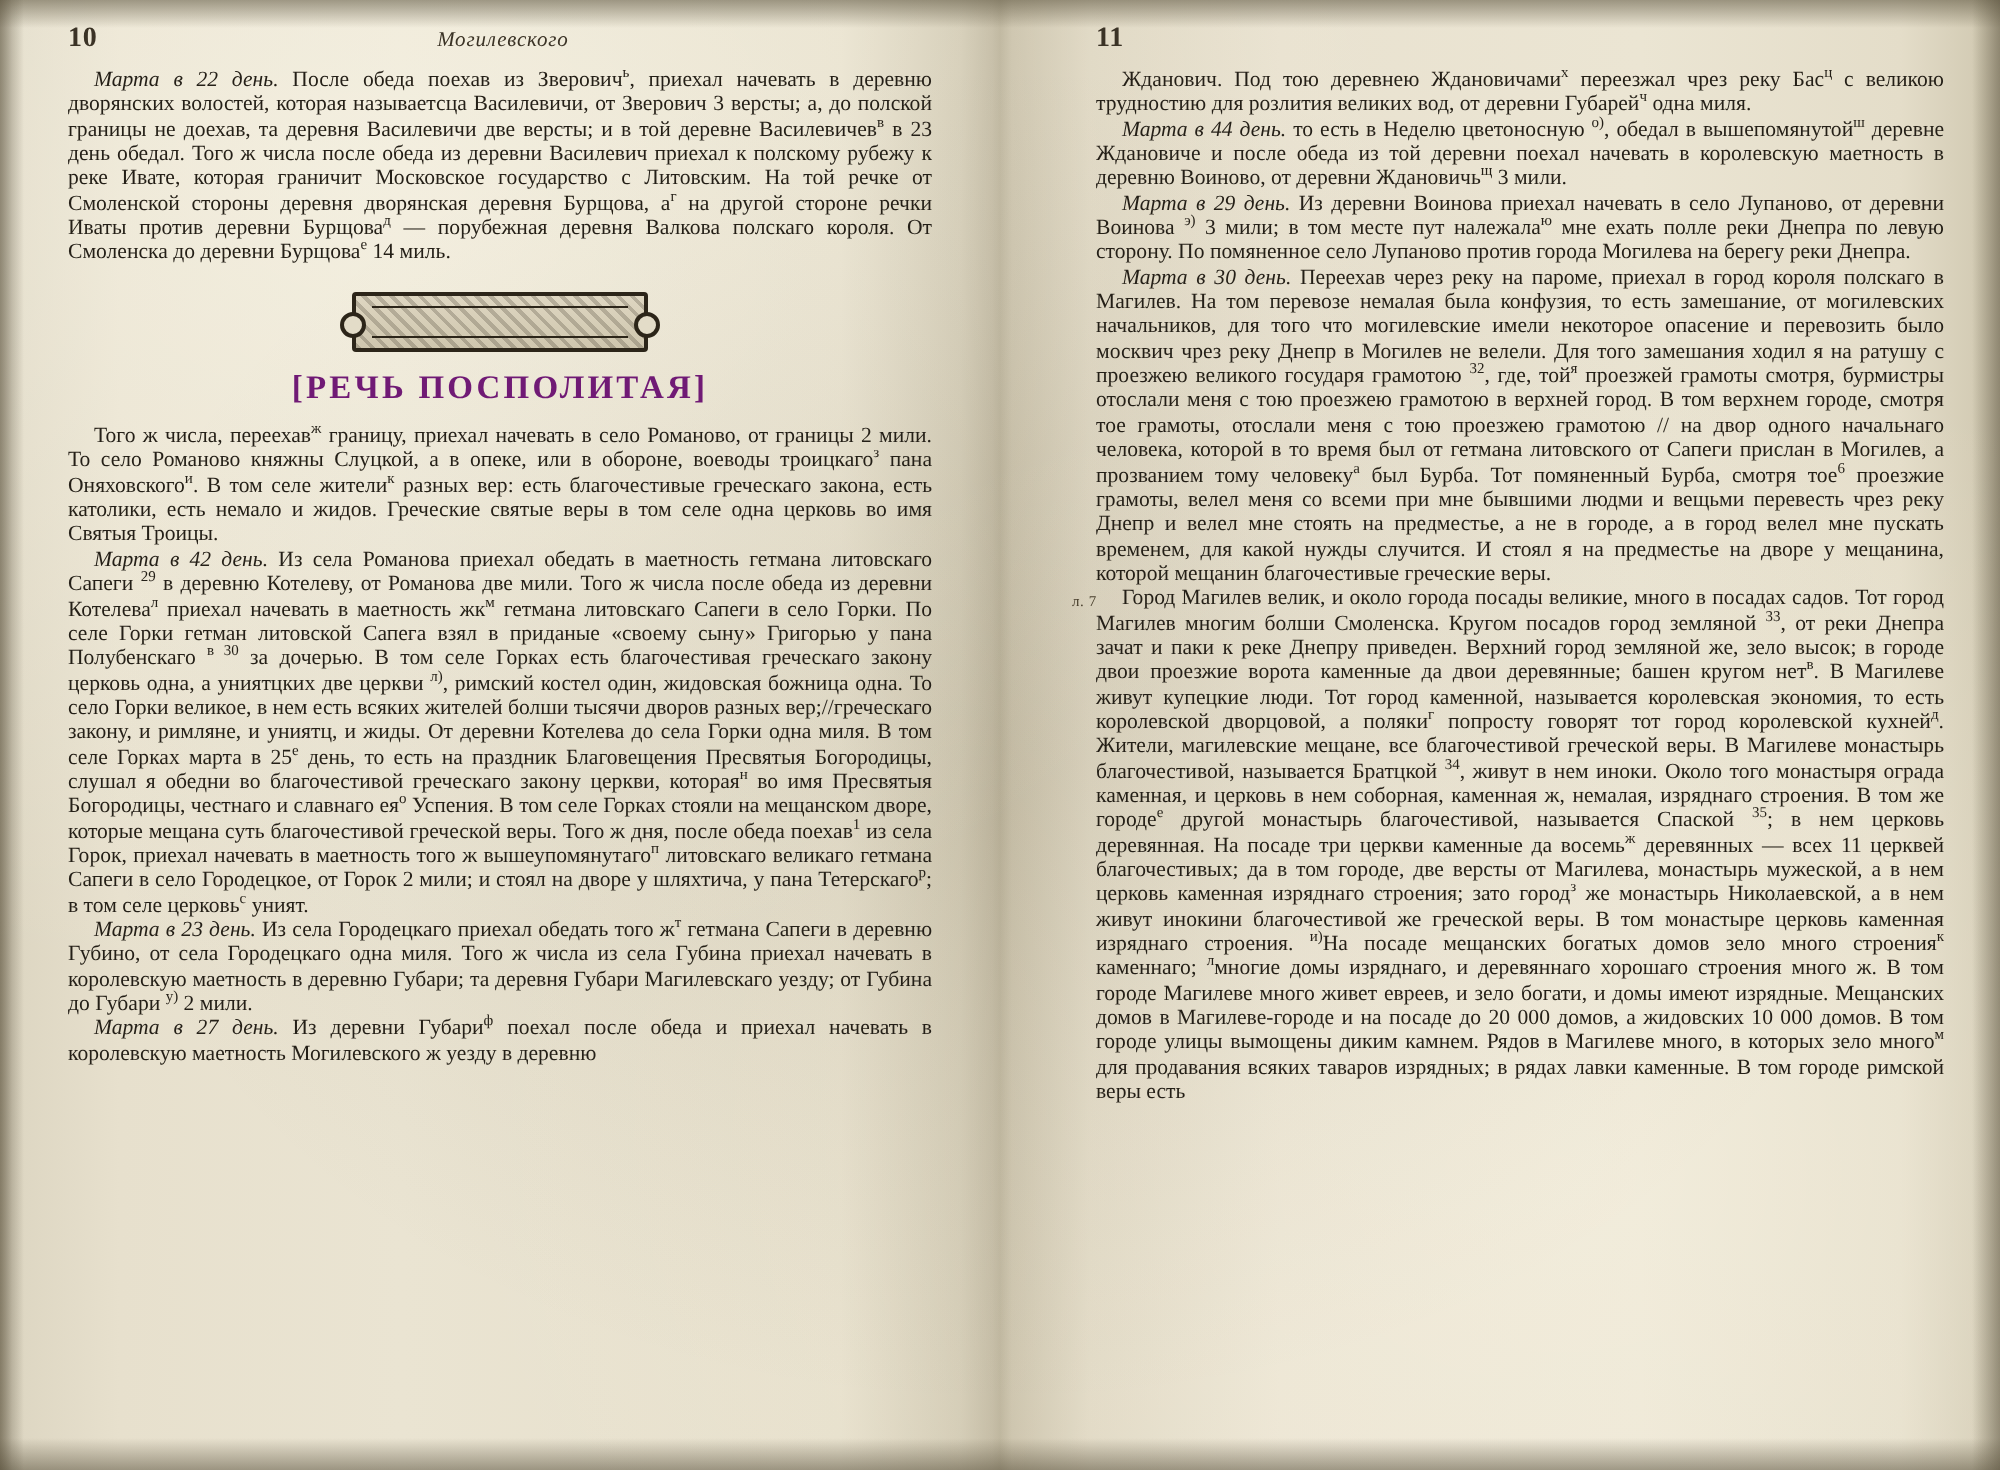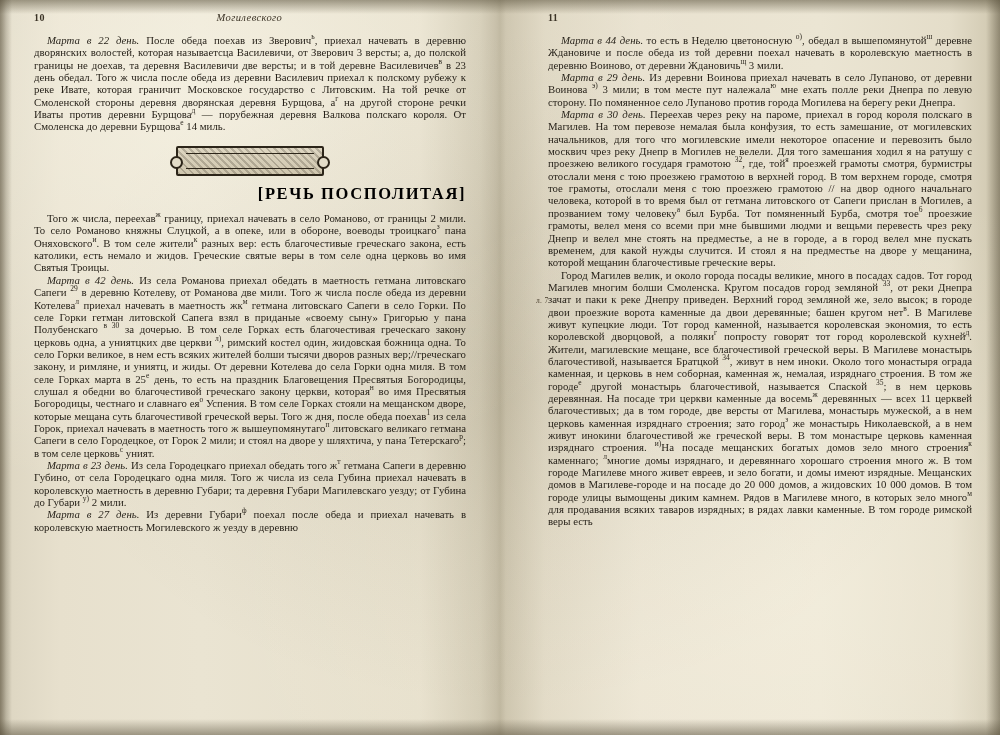--- a/index.html
+++ b/index.html
@@ -70,21 +70,21 @@
 
   .runhead {
     display: flex;
     align-items: baseline;
     font-size: 10.5px;
     letter-spacing: 0.4px;
     color: #3b3326;
     height: 16px;
   }
   .runhead .folio {
-    font-size: 10px;
+    font-size: 14px;
     font-weight: bold;
   }
   .runhead .rh-title {
     flex: 1;
     text-align: center;
     font-style: italic;
     font-size: 10.5px;
   }
   .runhead.right .folio { order: 2; }
   .runhead.right .rh-title { order: 1; }
@@ -130,25 +130,25 @@
   .ornament .bead-l { left: -6px; }
   .ornament .bead-r { right: -6px; }
   .ornament .scroll {
     position: absolute;
     left: 10px; right: 10px; top: 7px; bottom: 7px;
     border-top: 1.5px solid #2c2519;
     border-bottom: 1.5px solid #2c2519;
   }
 
   .section-title {
-    text-align: right;
+    text-align: center;
     font-size: 16.5px;
     letter-spacing: 1.6px;
     font-weight: bold;
-    color: #000000;
+    color: #701a75;
     margin: 12px 0 12px 0;
     font-family: "Liberation Serif", serif;
   }
 
   .marginnote {
     position: absolute;
     left: 536px;
     top: 296px;
     font-size: 7.5px;
     color: #4a402e;
@@ -204,20 +204,23 @@
     </div>
   </div>
 
   <div class="page-col page-right">
     <div class="runhead right">
       <span class="folio">11</span>
     </div>
 
     <div class="col">
       <p>
+        Жданович. Под тою деревнею Ждановичами<sup>х</sup> переезжал чрез реку Бас<sup>ц</sup> с великою трудностию для розлития великих вод, от деревни Губарей<sup>ч</sup> одна миля.
+      </p>
+      <p>
         <span class="run-in">Марта в 44 день.</span>
         то есть в Неделю цветоносную <sup>о)</sup>, обедал в вышепомянутой<sup>ш</sup> деревне Ждановиче и после обеда из той деревни поехал начевать в королевскую маетность в деревню Воиново, от деревни Ждановичь<sup>щ</sup> 3 мили.
       </p>
       <p>
         <span class="run-in">Марта в 29 день.</span>
         Из деревни Воинова приехал начевать в село Лупаново, от деревни Воинова <sup>э)</sup> 3 мили; в том месте пут належала<sup>ю</sup> мне ехать полле реки Днепра по левую сторону. По помяненное село Лупаново против города Могилева на берегу реки Днепра.
       </p>
       <p>
         <span class="run-in">Марта в 30 день.</span>
         Переехав через реку на пароме, приехал в город короля полскаго в Магилев. На том перевозе немалая была конфузия, то есть замешание, от могилевских начальников, для того что могилевские имели некоторое опасение и перевозить было москвич чрез реку Днепр в Могилев не велели. Для того замешания ходил я на ратушу с проезжею великого государя грамотою <sup>32</sup>, где, той<sup>я</sup> проезжей грамоты смотря, бурмистры отослали меня с тою проезжею грамотою в верхней город. В том верхнем городе, смотря тое грамоты, отослали меня с тою проезжею грамотою // на двор одного начальнаго человека, которой в то время был от гетмана литовского от Сапеги прислан в Могилев, а прозванием тому человеку<sup>а</sup> был Бурба. Тот помяненный Бурба, смотря тое<sup>6</sup> проезжие грамоты, велел меня со всеми при мне бывшими людми и вещьми перевесть чрез реку Днепр и велел мне стоять на предместье, а не в городе, а в город велел мне пускать временем, для какой нужды случится. И стоял я на предместье на дворе у мещанина, которой мещанин благочестивые греческие веры.

